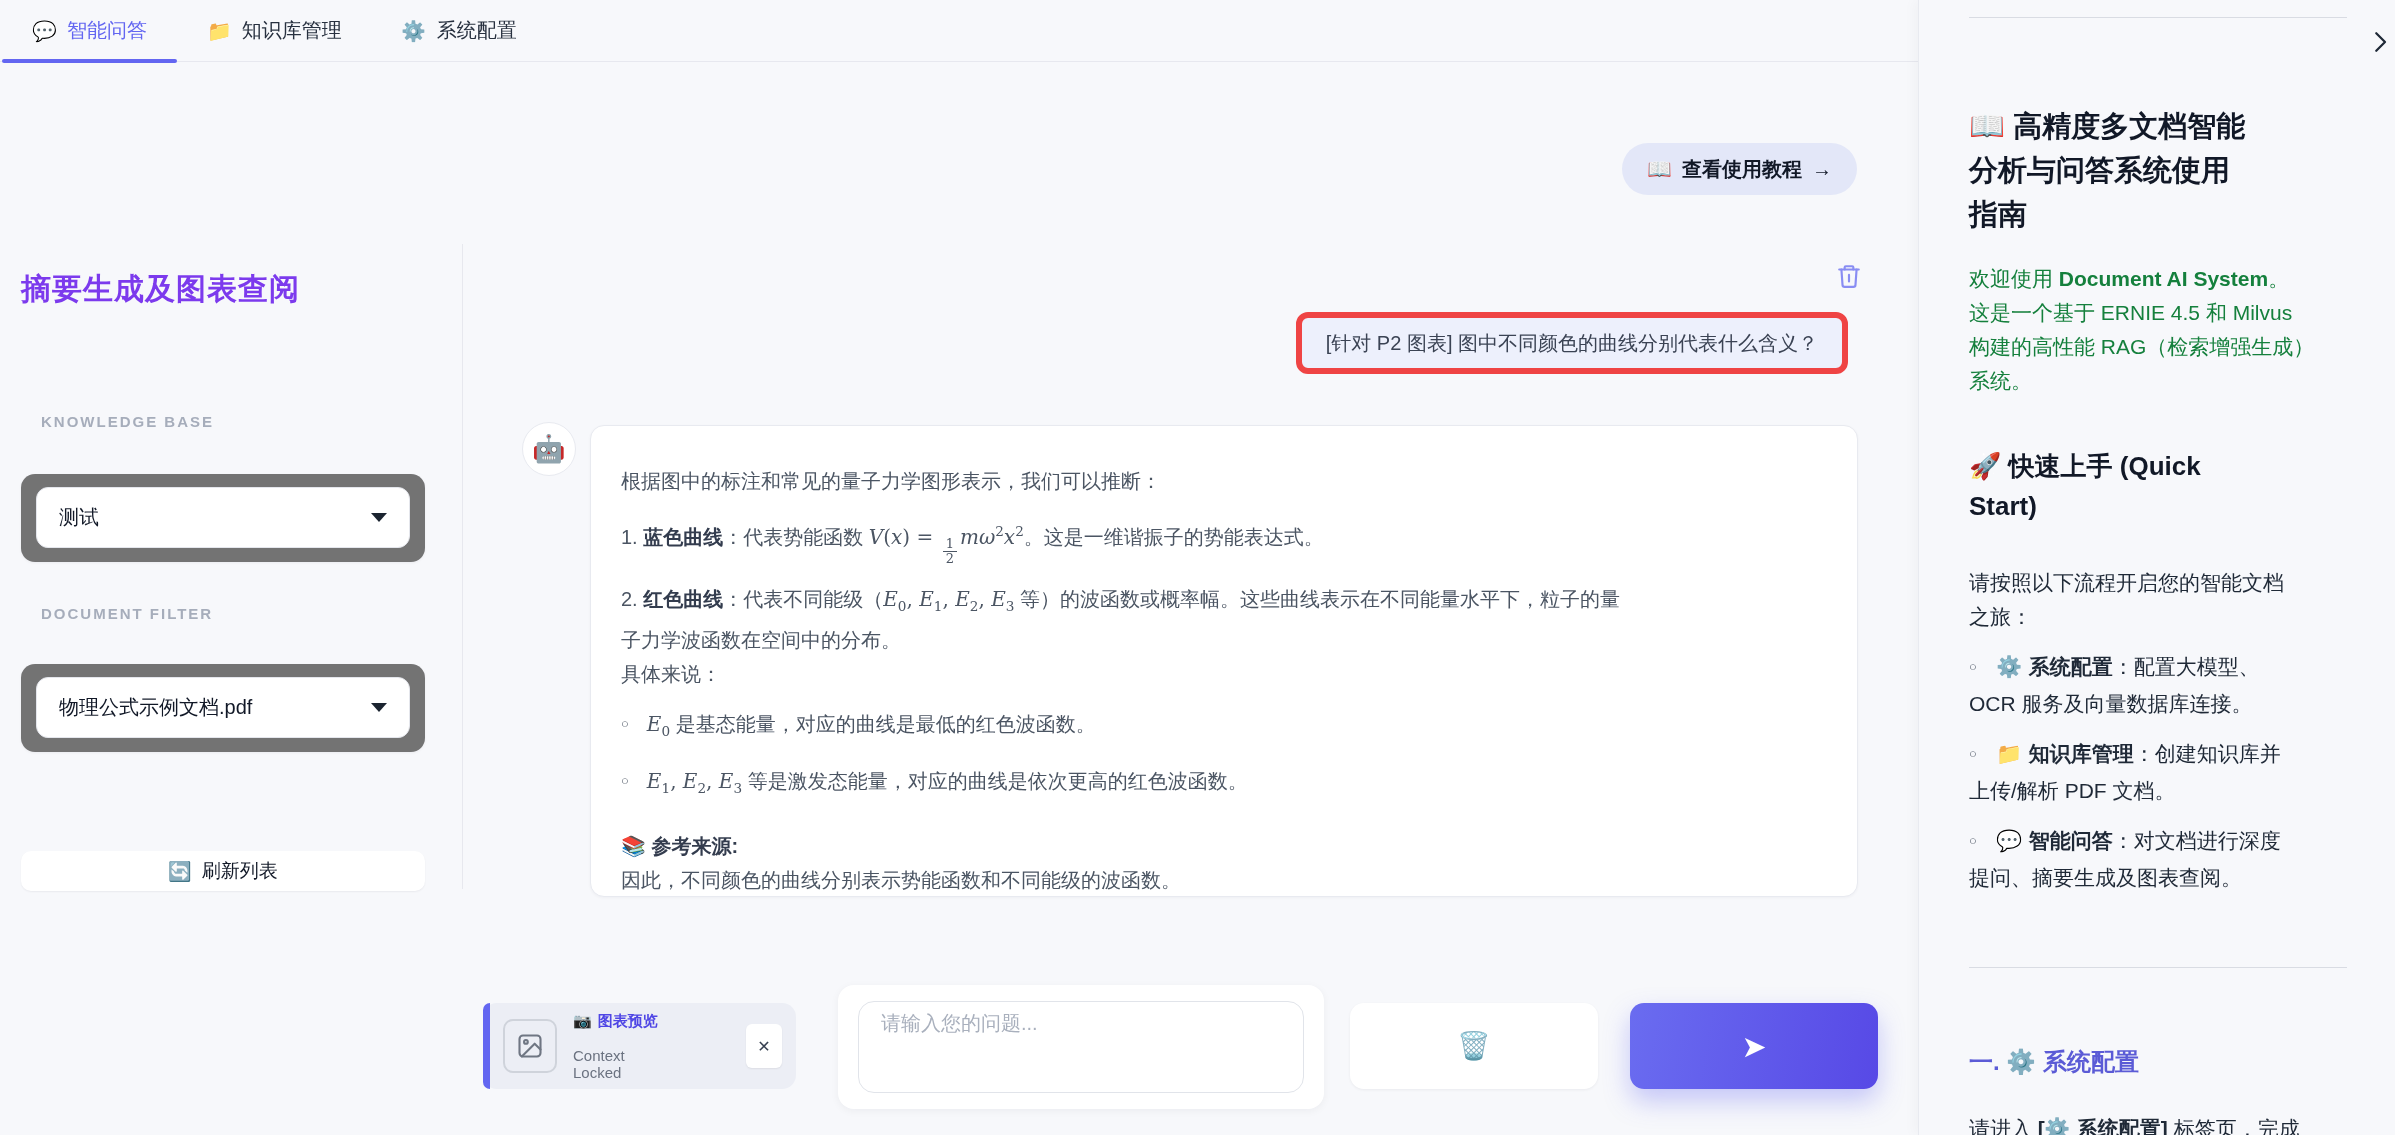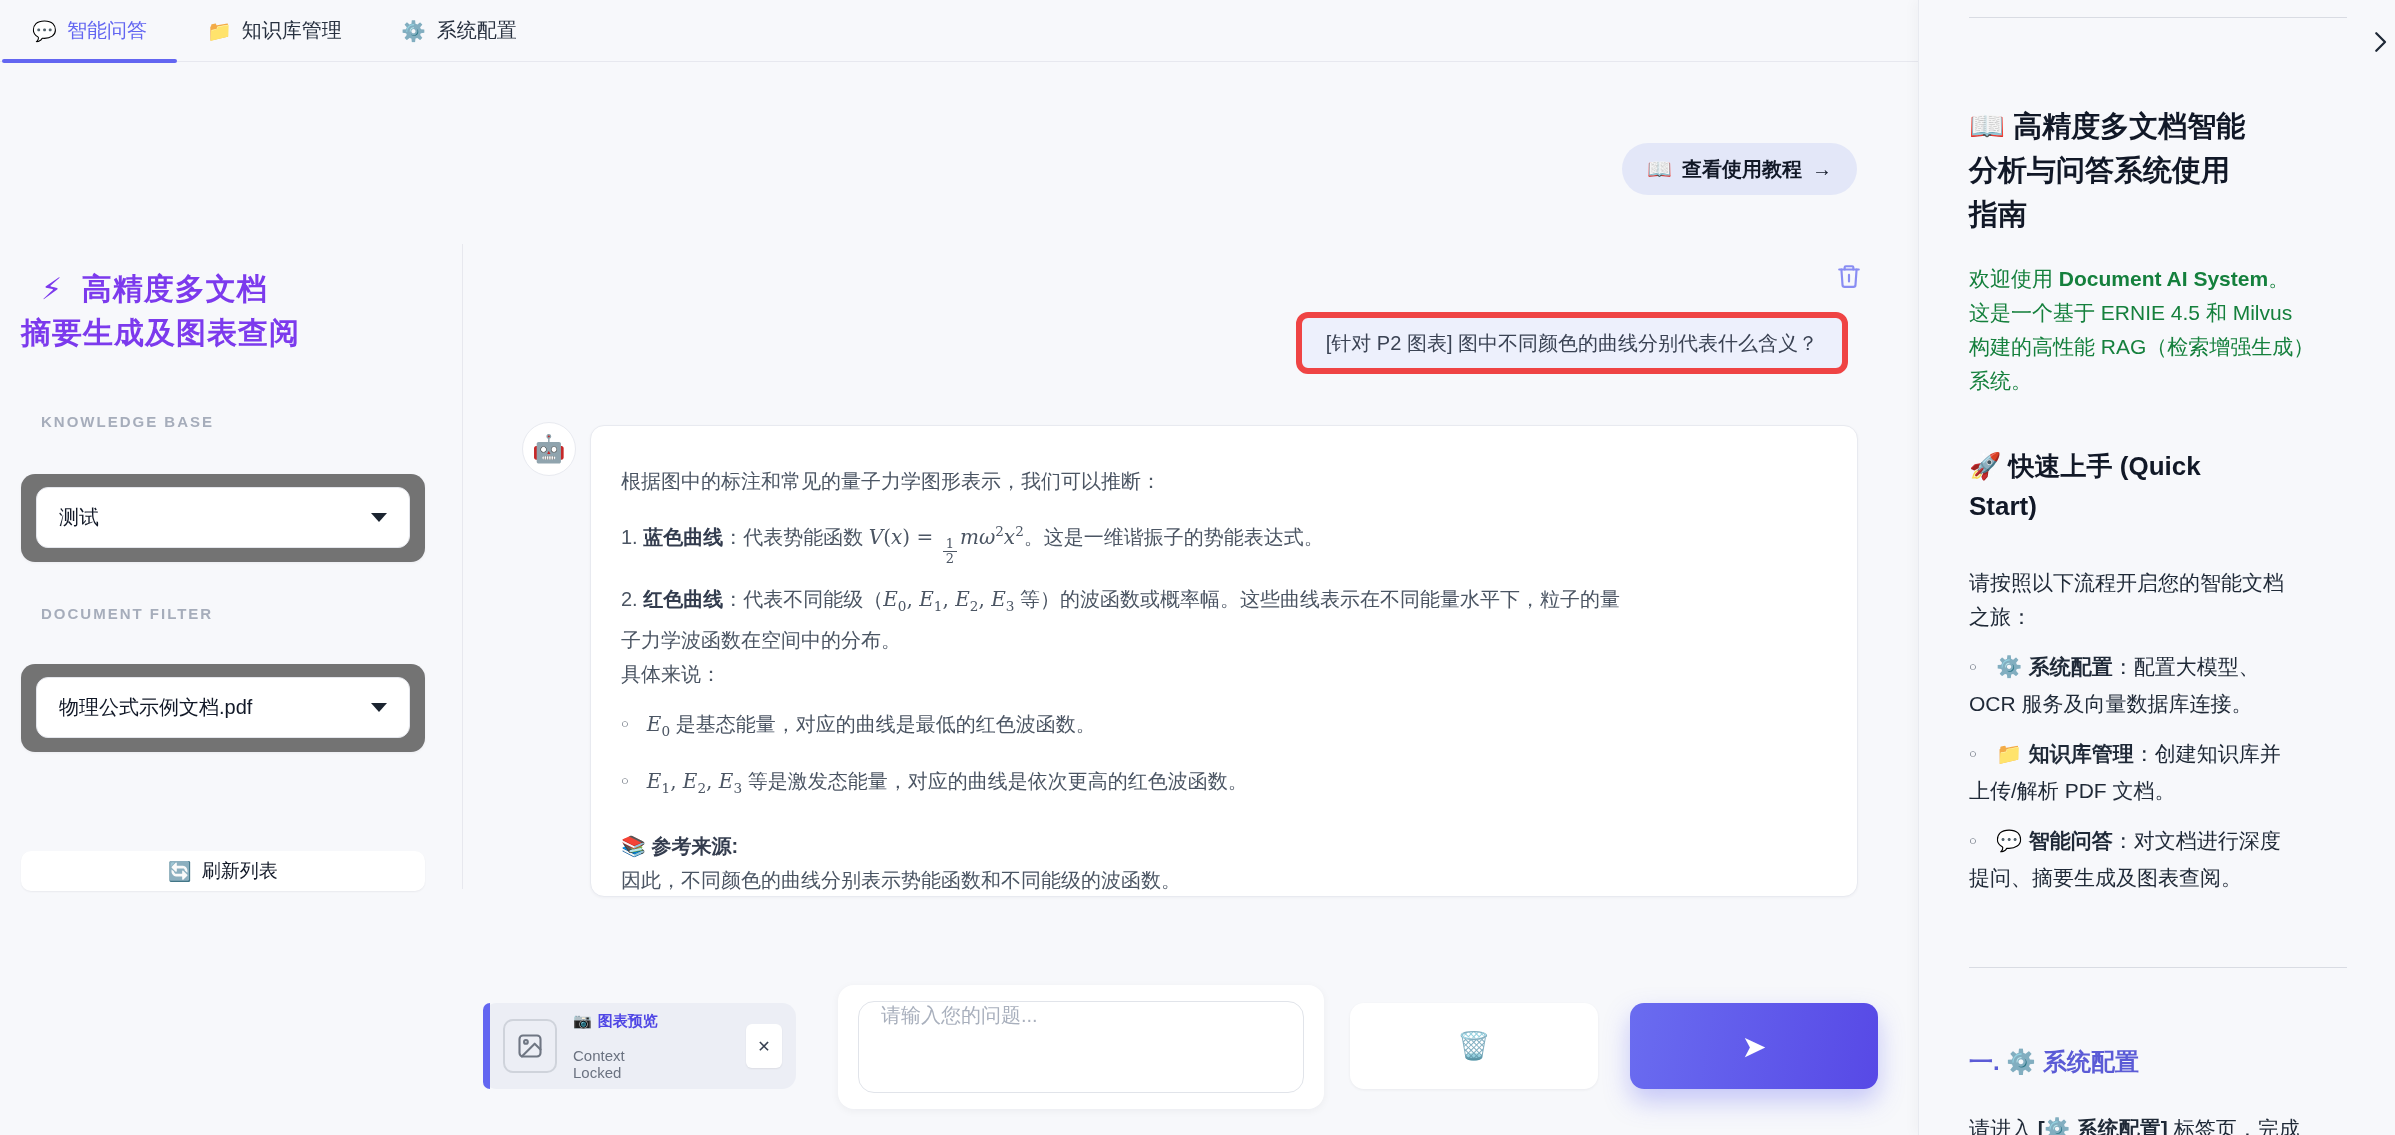--- a/index.html
+++ b/index.html
@@ -52,21 +52,21 @@
 
   
   .chip{position:absolute;left:483px;top:1003px;width:313px;height:86px;background:#eceef5;border-radius:14px;display:flex;align-items:center;}
   .chip::before{content:"";position:absolute;left:0;top:0;bottom:0;width:7px;background:#6366f1;border-radius:14px 0 0 14px;}
   .chip-iconbox{width:50px;height:50px;margin-left:20px;border:2px solid #cfd3db;border-radius:10px;display:flex;align-items:center;justify-content:center;}
   .chip-text{margin-left:16px;display:flex;flex-direction:column;}
   .chip-title{font-size:15px;font-weight:bold;color:#4f46e5;display:flex;align-items:center;gap:6px;line-height:19px;}
   .chip-status{font-size:15px;color:#6b7280;margin-top:17px;line-height:17px;width:72px;}
   .chip-close{position:absolute;right:14px;top:50%;transform:translateY(-50%);width:36px;height:44px;background:#fff;border-radius:6px;display:flex;align-items:center;justify-content:center;font-size:16px;color:#374151;box-shadow:0 1px 2px rgba(0,0,0,.07);cursor:pointer;}
   .input-wrap{position:absolute;left:838px;top:985px;width:486px;height:124px;background:#fff;border-radius:16px;box-shadow:0 2px 8px rgba(16,24,40,.05);display:flex;align-items:center;justify-content:center;}
-  .input-inner{width:446px;height:92px;border:1px solid #e1e4ea;border-radius:16px;box-sizing:border-box;padding:0 22px;font-size:20px;font-family:"Liberation Sans","DejaVu Sans",sans-serif;color:#000000;resize:none;outline:none;background:transparent;}
+  .input-inner{width:446px;height:92px;border:1px solid #e1e4ea;border-radius:16px;box-sizing:border-box;padding:8px 22px;font-size:20px;font-family:"Liberation Sans","DejaVu Sans",sans-serif;color:#000000;resize:none;outline:none;background:transparent;}
   .input-inner::placeholder{color:#a9b0bd;}
   .clear-btn{position:absolute;left:1350px;top:1003px;width:248px;height:86px;background:#fff;border-radius:14px;display:flex;align-items:center;justify-content:center;font-size:27px;box-shadow:0 1px 3px rgba(16,24,40,.06);cursor:pointer;}
   .send-btn{position:absolute;left:1630px;top:1003px;width:248px;height:86px;border-radius:14px;background:linear-gradient(100deg,#6a6cf0 0%,#5749e6 100%);display:flex;align-items:center;justify-content:center;color:#fff;font-size:30px;box-shadow:0 12px 26px rgba(99,102,241,.35);cursor:pointer;}
 
   
   .right-sidebar{position:absolute;left:1918px;top:0;width:477px;height:1135px;background:#f7f8fb;border-left:1px solid #e8eaf0;box-shadow:-4px 0 12px rgba(16,24,40,.03);overflow:hidden;box-sizing:border-box;}
   .rs-inner{position:absolute;left:50px;right:48px;top:0;}
   .rs-hr{border:none;border-top:1px solid #d9dce3;margin:17px 0 0 0;}
   .rs-collapse{position:absolute;right:0px;top:24px;width:30px;height:36px;display:flex;align-items:center;justify-content:center;cursor:pointer;}
   .rs-h1{margin-top:86px;font-size:29px;font-weight:bold;color:#111827;line-height:44px;}
@@ -101,21 +101,20 @@
   </nav>
 
   <div class="tutorial-btn">
     <span>📖</span>
     <span>查看使用教程</span>
     <span>→</span>
   </div>
 
   <aside class="left-panel">
     <div class="brand">
-      <span class="l1"><span>⚡</span>&nbsp; <span>高精度多文档</span></span>
       <span class="l2">摘要生成及图表查阅</span>
     </div>
     <div class="panel-label kb-label">KNOWLEDGE BASE</div>
     <div class="card kb-card">
       <div class="select">
         <span>测试</span>
         <span class="caret"></span>
       </div>
     </div>
     <div class="panel-label doc-label">DOCUMENT FILTER</div>

